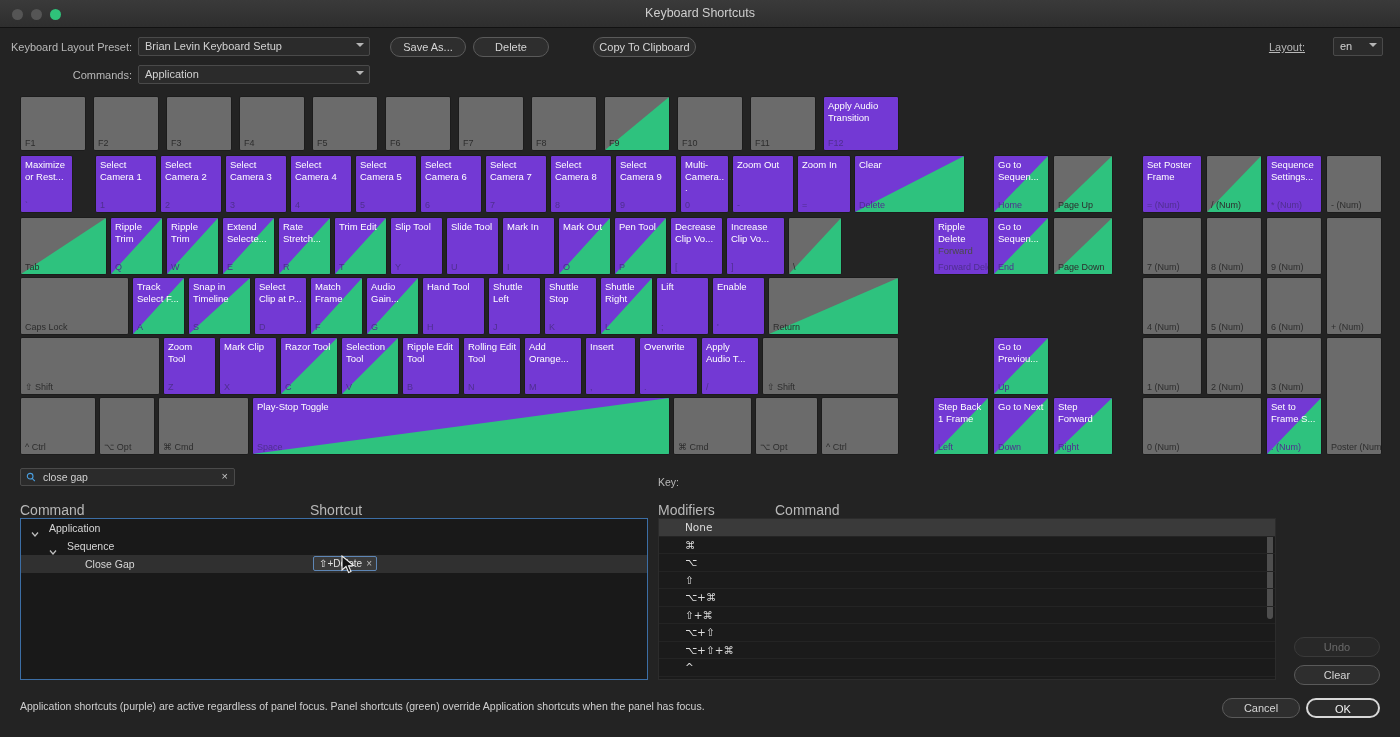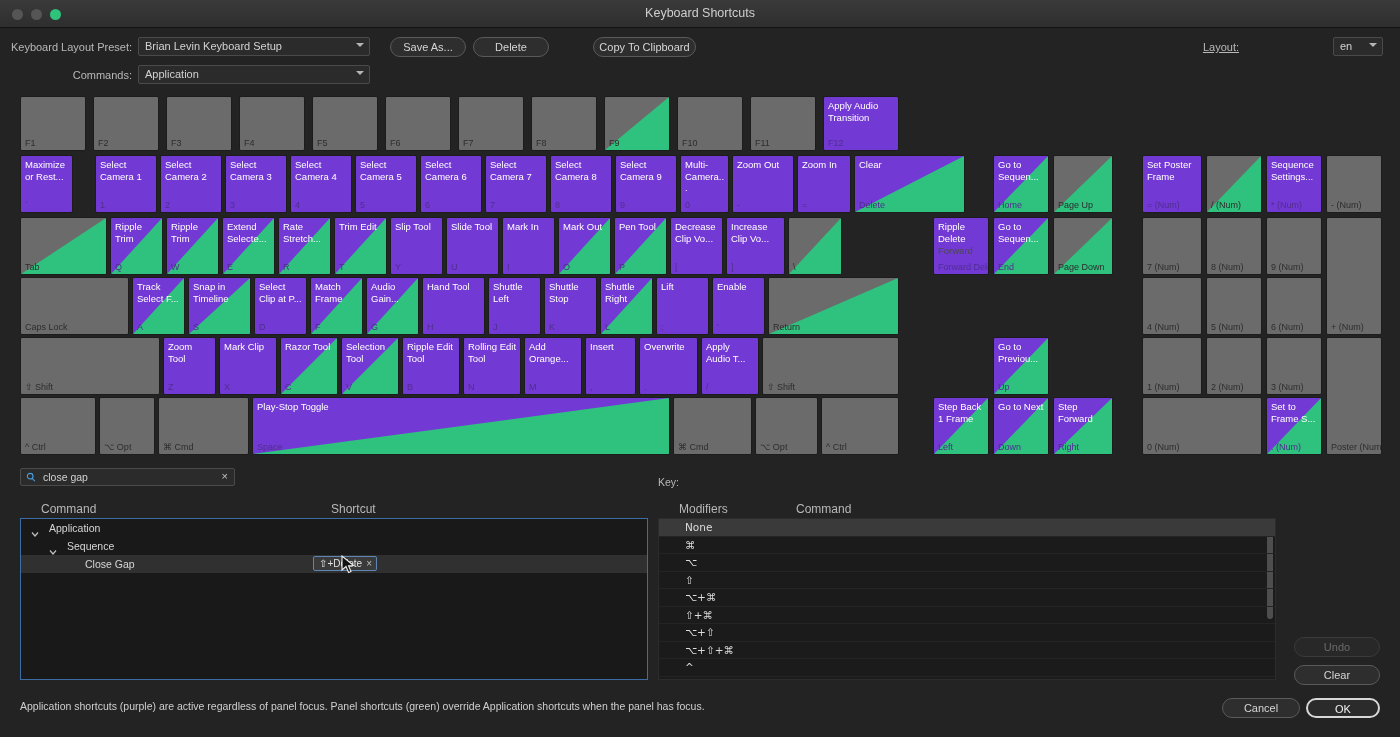--- a/index.html
+++ b/index.html
@@ -93,21 +93,21 @@
   .searchbox .mag {
     position: absolute; left: 5px; top: 3px; width: 10px; height: 10px;
   }
   .searchbox .txt {
     position: absolute; left: 22px; top: 2px; font-size: 10.5px; color: #d0d0d0;
   }
   .searchbox .clr {
     position: absolute; right: 6px; top: 1px; font-size: 11px; color: #c4c4c4;
   }
 
-  .colhdr { position: absolute; font-size: 12px; color: #b8b8b8; margin-left: 21px; }
+  .colhdr { position: absolute; font-size: 14px; color: #b8b8b8; }
 
   .tree {
     position: absolute; left: 20px; top: 58px; width: 628px; height: 162px;
     background: #191919; border: 1px solid #3c6ea5;
   }
   .treerow { position: relative; height: 18px; width: 100%; }
   .treerow.sel { background: #303030; }
   .treerow .arrow {
     position: absolute; top: 5px; width: 8px; height: 8px;
   }
@@ -170,21 +170,21 @@
     <div class="btn" style="left:390px;top:9px;width:76px;">Save As...</div>
     <div class="btn" style="left:473px;top:9px;width:76px;">Delete</div>
     <div class="btn" style="left:593px;top:9px;width:103px;">Copy To Clipboard</div>
 
     <div class="field-label" style="left:0;top:41px;width:132px;">Commands:</div>
     <div class="select" style="left:138px;top:37px;width:232px;">
       <span>Application</span>
       <span class="chev"></span>
     </div>
 
-    <div class="field-label" style="left:1199px;top:13px;width:40px;text-decoration:underline;">Layout:</div>
+    <div class="field-label" style="left:1265px;top:13px;width:40px;text-decoration:underline;">Layout:</div>
     <div class="select" style="left:1333px;top:9px;width:50px;">
       <span>en</span>
       <span class="chev"></span>
     </div>
   </div>
 
   <div class="keyboard" id="keyboard">
       <div class="key grey" style="left: 20px; top: 8px; width: 66px; height: 55px;">
         <div class="kl">F1</div>
       </div>

